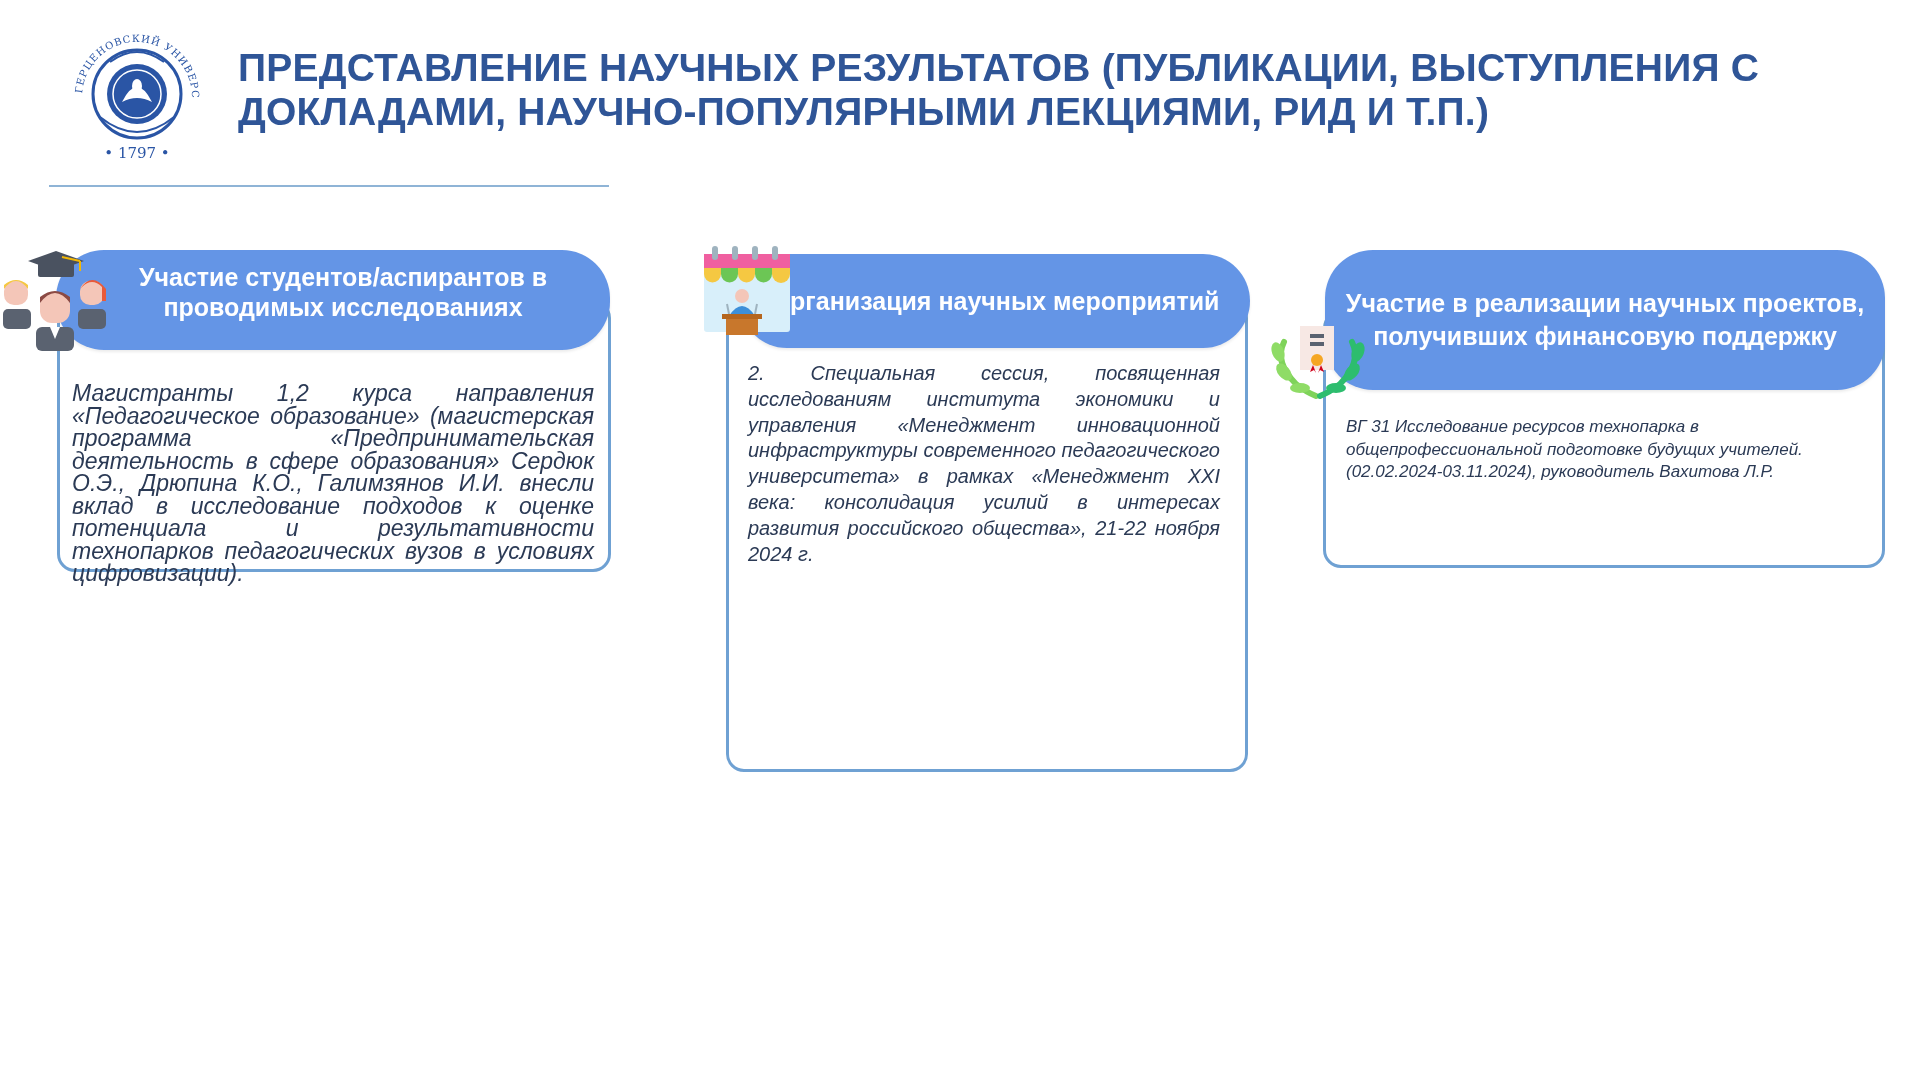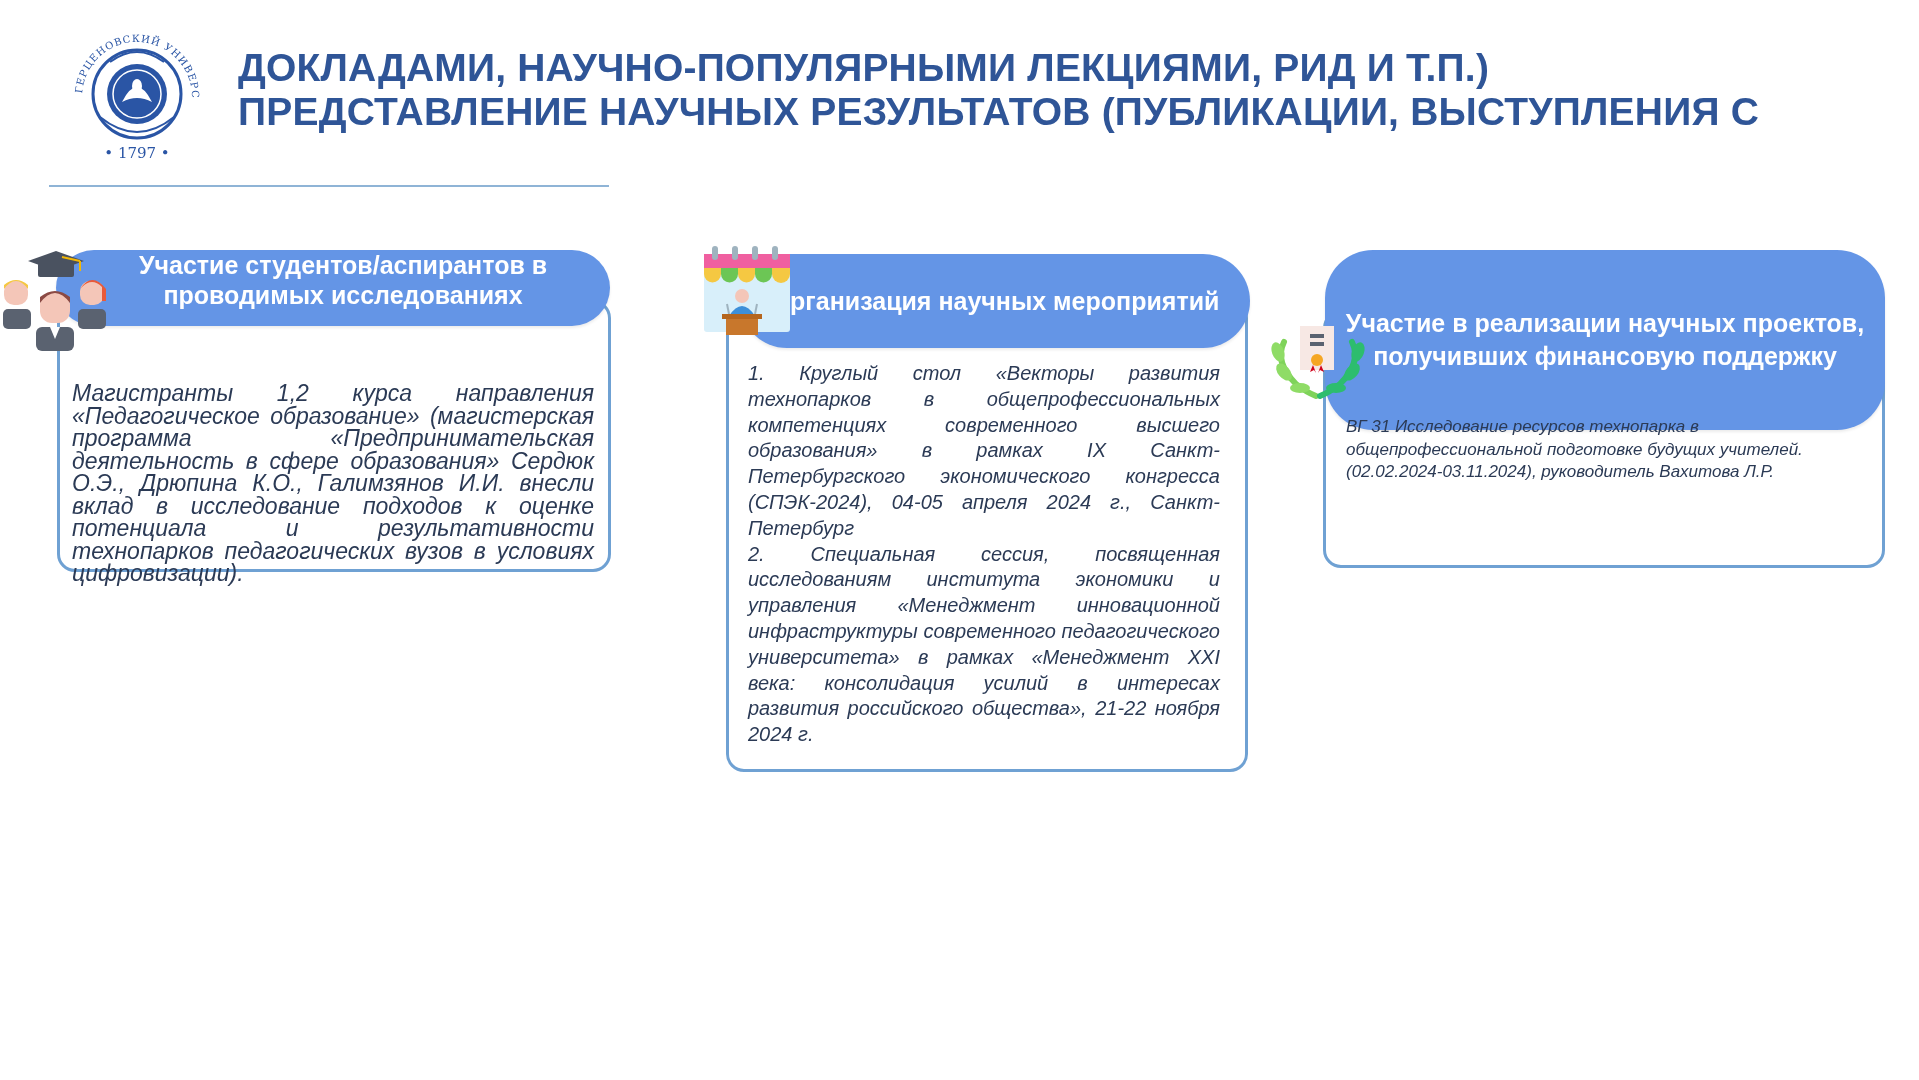--- a/index.html
+++ b/index.html
@@ -26,33 +26,33 @@
       text-align: center; box-sizing: border-box; box-shadow: 0 2px 3px rgba(0,0,0,0.08);
     }
     .card-text {
       position: absolute; color: #2b3a55; font-style: italic; text-align: justify;
       text-align-last: left;
     }
     .icon { position: absolute; }
 
     
     #card1 { left: 57px; top: 300px; width: 554px; height: 272px; }
-    #pill1 { left: 56px; top: 250px; width: 554px; height: 76px; font-size: 25px; line-height: 30px; padding: 0 30px 16px 50px; }
+    #pill1 { left: 56px; top: 250px; width: 554px; height: 100px; font-size: 25px; line-height: 30px; padding: 0 30px 16px 50px; }
     #text1 { left: 72px; top: 382px; width: 522px; font-size: 23px; line-height: 22.5px; }
     #icon1 { left: 0px; top: 245px; width: 112px; height: 108px; }
 
     
     #card2 { left: 726px; top: 300px; width: 522px; height: 472px; }
     #pill2 { left: 740px; top: 254px; width: 510px; height: 94px; font-size: 25px; line-height: 30px; padding: 0 20px 0 20px; }
     #text2 { left: 748px; top: 361px; width: 472px; font-size: 20px; line-height: 25.8px; }
     #icon2 { left: 702px; top: 244px; width: 90px; height: 92px; }
 
     
     #card3 { left: 1323px; top: 310px; width: 562px; height: 258px; }
-    #pill3 { left: 1325px; top: 250px; width: 560px; height: 180px; font-size: 25px; line-height: 33px; padding: 0 20px; }
+    #pill3 { left: 1325px; top: 250px; width: 560px; height: 140px; font-size: 25px; line-height: 33px; padding: 0 20px; }
     #text3 { left: 1346px; top: 416px; width: 520px; font-size: 17px; line-height: 22.5px; text-align: left; }
     #icon3 { left: 1270px; top: 322px; width: 96px; height: 80px; }
   </style>
 </head>
 <body>
 
 <div class="logo">
   <svg width="150" height="150" viewBox="0 0 150 150">
     <defs>
       <path id="arcTop" d="M 20 75 A 55 55 0 0 1 130 75"></path>
@@ -65,22 +65,22 @@
     <path d="M48 40 Q75 20 102 40" fill="none" stroke="#2a55a5" stroke-width="2"></path>
     <path d="M38 95 Q75 125 112 95" fill="none" stroke="#2a55a5" stroke-width="2"></path>
     <text font-size="10" fill="#2a55a5" font-family="DejaVu Serif, serif" letter-spacing="1">
       <textPath href="#arcTop" startOffset="2%">ГЕРЦЕНОВСКИЙ УНИВЕРСИТЕТ</textPath>
     </text>
     <text x="75" y="136" text-anchor="middle" font-size="15" fill="#2a55a5" font-family="DejaVu Serif, serif">• 1797 •</text>
   </svg>
 </div>
 
 <div class="title">
+  <div>ПРЕДСТАВЛЕНИЕ НАУЧНЫХ РЕЗУЛЬТАТОВ (ПУБЛИКАЦИИ, ВЫСТУПЛЕНИЯ С</div>
   <div>ДОКЛАДАМИ, НАУЧНО-ПОПУЛЯРНЫМИ ЛЕКЦИЯМИ, РИД И Т.П.)</div>
-  <div>ПРЕДСТАВЛЕНИЕ НАУЧНЫХ РЕЗУЛЬТАТОВ (ПУБЛИКАЦИИ, ВЫСТУПЛЕНИЯ С</div>
 </div>
 
 <div class="divider"></div>
 
 <div class="card" id="card1"></div>
 <div class="pill" id="pill1">
   <span>Участие студентов/аспирантов в проводимых исследованиях</span>
 </div>
 <div class="card-text" id="text1">Магистранты 1,2 курса направления «Педагогическое образование» (магистерская программа «Предпринимательская деятельность в сфере образования» Сердюк О.Э., Дрюпина К.О., Галимзянов И.И. внесли вклад в исследование подходов к оценке потенциала и результативности технопарков педагогических вузов в условиях цифровизации).</div>
 <div class="icon" id="icon1">
@@ -104,21 +104,20 @@
     <rect x="36" y="82" width="38" height="24" rx="6" fill="#5a6270"></rect>
     <polygon points="50,82 55,94 60,82" fill="#ffffff"></polygon>
   </svg>
 </div>
 
 <div class="card" id="card2"></div>
 <div class="pill" id="pill2">
   <span>Организация научных мероприятий</span>
 </div>
 <div class="card-text" id="text2">
-  <div>1. Круглый стол «Векторы развития технопарков в общепрофессиональных компетенциях современного высшего образования» в рамках IX Санкт-Петербургского экономического конгресса (СПЭК-2024), 04-05 апреля 2024 г., Санкт-Петербург</div>
   <div>2. Специальная сессия, посвященная исследованиям института экономики и управления «Менеджмент инновационной инфраструктуры современного педагогического университета» в рамках «Менеджмент XXI века: консолидация усилий в интересах развития российского общества», 21-22 ноября 2024 г.</div>
 </div>
 <div class="icon" id="icon2">
   <svg width="90" height="92" viewBox="0 0 90 92">
     <rect x="2" y="10" width="86" height="78" rx="3" fill="#d8effa"></rect>
     <rect x="2" y="10" width="86" height="14" fill="#f05fa0"></rect>
     <path d="M2 24 h17 v6 a8.5 8.5 0 0 1 -17 0 Z" fill="#f5c842"></path>
     <path d="M19 24 h17 v6 a8.5 8.5 0 0 1 -17 0 Z" fill="#6cc655"></path>
     <path d="M36 24 h17 v6 a8.5 8.5 0 0 1 -17 0 Z" fill="#f5c842"></path>
     <path d="M53 24 h17 v6 a8.5 8.5 0 0 1 -17 0 Z" fill="#6cc655"></path>

